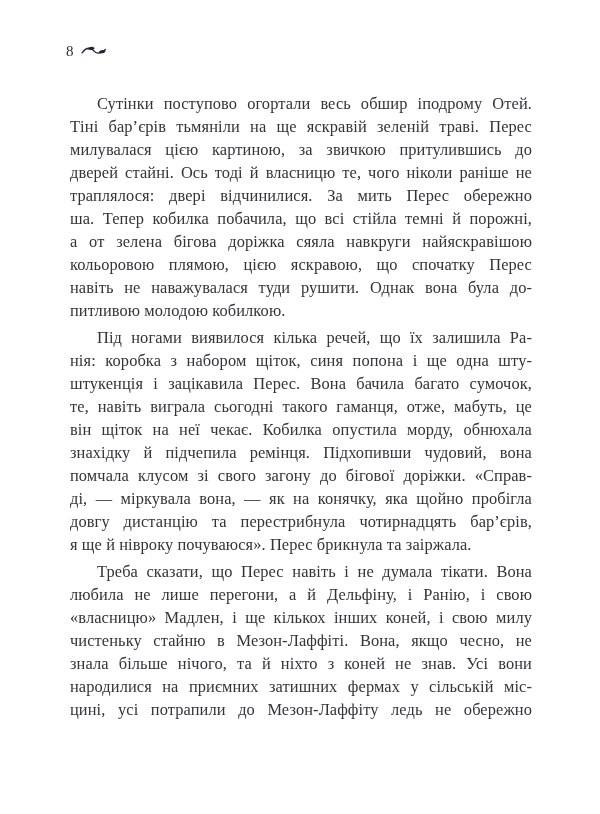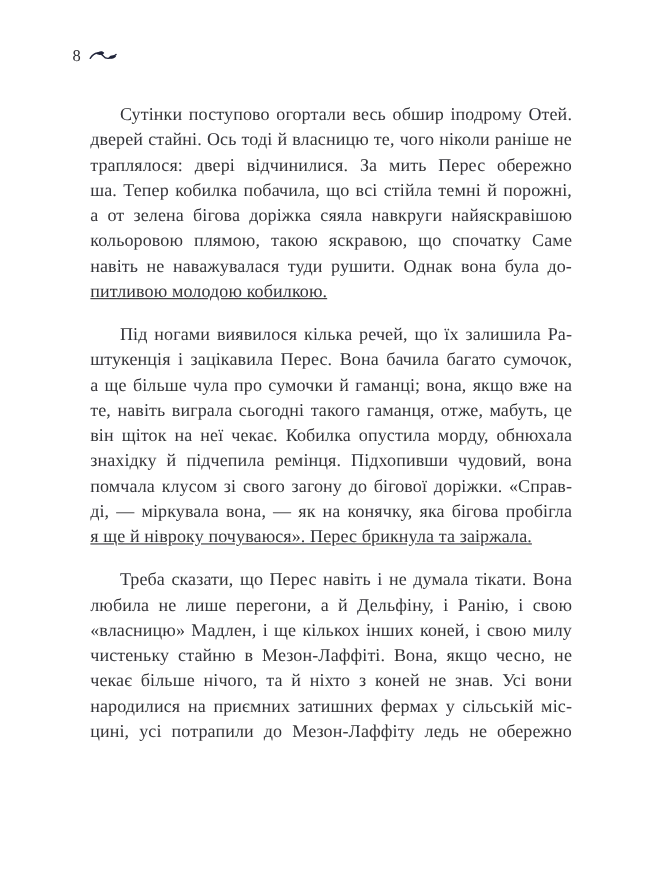--- a/index.html
+++ b/index.html
@@ -24,74 +24,77 @@
     height: 18px;
     margin-bottom: 32px;
   }
   .page-number {
     font-size: 15px;
     color: #2e2e33;
     line-height: 1;
   }
   .fleuron { display: inline-flex; align-items: center; }
   .text-block { width: 470px; }
-  .paragraph { margin: 16px; }
+  .paragraph { margin: 4px; }
   .line {
     font-size: 16.4px;
     line-height: 23px;
     height: 23px;
     overflow: hidden;
     text-align: justify;
     text-align-last: justify;
     color: #343438;
     letter-spacing: 0.1px;
   }
   .line.indent { text-indent: 27px; }
-  .line.last { text-align-last: left; text-decoration: underline; }
+  .line.last { text-align-last: left; }
 </style>
 </head>
 <body>
 
 <div class="page">
   <div class="page-header">
     <span class="page-number">8</span>
     <span class="fleuron">
       <svg width="26" height="12" viewBox="0 0 26 12" aria-hidden="true">
         <path d="M1 8 C5 2, 10 2, 13 6 C15 9, 20 9, 24.5 4.5" fill="none" stroke="#20243a" stroke-width="1.3" stroke-linecap="round"></path>
         <path d="M6.5 4.2 C8.5 1, 12.5 1, 13.8 3.2 C11.8 5.4, 8.5 5.3, 6.5 4.2 Z" fill="#20243a"></path>
         <path d="M17.5 7.4 C19.5 4.6, 23 4.6, 24.6 6.2 C23 8.8, 19.6 8.8, 17.5 7.4 Z" fill="#20243a"></path>
       </svg>
     </span>
   </div>
 
   <div class="text-block">
       <div class="paragraph">
         <div class="line indent">Сутінки поступово огортали весь обшир іподрому Отей.</div>
+        <div class="line">Тіні бар’єрів тьмяніли на ще яскравій зеленій траві. Перес</div>
+        <div class="line">милувалася цією картиною, за звичкою притулившись до</div>
         <div class="line">дверей стайні. Ось тоді й власницю те, чого ніколи раніше не</div>
         <div class="line">траплялося: двері відчинилися. За мить Перес обережно</div>
         <div class="line">ша. Тепер кобилка побачила, що всі стійла темні й порожні,</div>
         <div class="line">а от зелена бігова доріжка сяяла навкруги найяскравішою</div>
-        <div class="line">кольоровою плямою, такою яскравою, що спочатку Саме</div>
+        <div class="line">кольоровою плямою, цією яскравою, що спочатку Перес</div>
         <div class="line">навіть не наважувалася туди рушити. Однак вона була до-</div>
         <div class="line last">питливою молодою кобилкою.</div>
       </div>
       <div class="paragraph">
         <div class="line indent">Під ногами виявилося кілька речей, що їх залишила Ра-</div>
+        <div class="line">нія: коробка з набором щіток, синя попона і ще одна шту-</div>
         <div class="line">штукенція і зацікавила Перес. Вона бачила багато сумочок,</div>
-        <div class="line">а ще більше чула про сумочки й гаманці; вона, якщо вже на</div>
         <div class="line">те, навіть виграла сьогодні такого гаманця, отже, мабуть, це</div>
         <div class="line">він щіток на неї чекає. Кобилка опустила морду, обнюхала</div>
         <div class="line">знахідку й підчепила ремінця. Підхопивши чудовий, вона</div>
         <div class="line">помчала клусом зі свого загону до бігової доріжки. «Справ-</div>
-        <div class="line">ді, — міркувала вона, — як на конячку, яка бігова пробігла</div>
+        <div class="line">ді, — міркувала вона, — як на конячку, яка щойно пробігла</div>
+        <div class="line">довгу дистанцію та перестрибнула чотирнадцять бар’єрів,</div>
         <div class="line last">я ще й нівроку почуваюся». Перес брикнула та заіржала.</div>
       </div>
       <div class="paragraph">
         <div class="line indent">Треба сказати, що Перес навіть і не думала тікати. Вона</div>
         <div class="line">любила не лише перегони, а й Дельфіну, і Ранію, і свою</div>
         <div class="line">«власницю» Мадлен, і ще кількох інших коней, і свою милу</div>
         <div class="line">чистеньку стайню в Мезон-Лаффіті. Вона, якщо чесно, не</div>
-        <div class="line">чекає більше нічого, та й ніхто з коней не знав. Усі вони</div>
+        <div class="line">знала більше нічого, та й ніхто з коней не знав. Усі вони</div>
         <div class="line">народилися на приємних затишних фермах у сільській міс-</div>
         <div class="line">цині, усі потрапили до Мезон-Лаффіту ледь не обережно</div>
       </div>
     </div>
 </div>
 
 </body></html>

